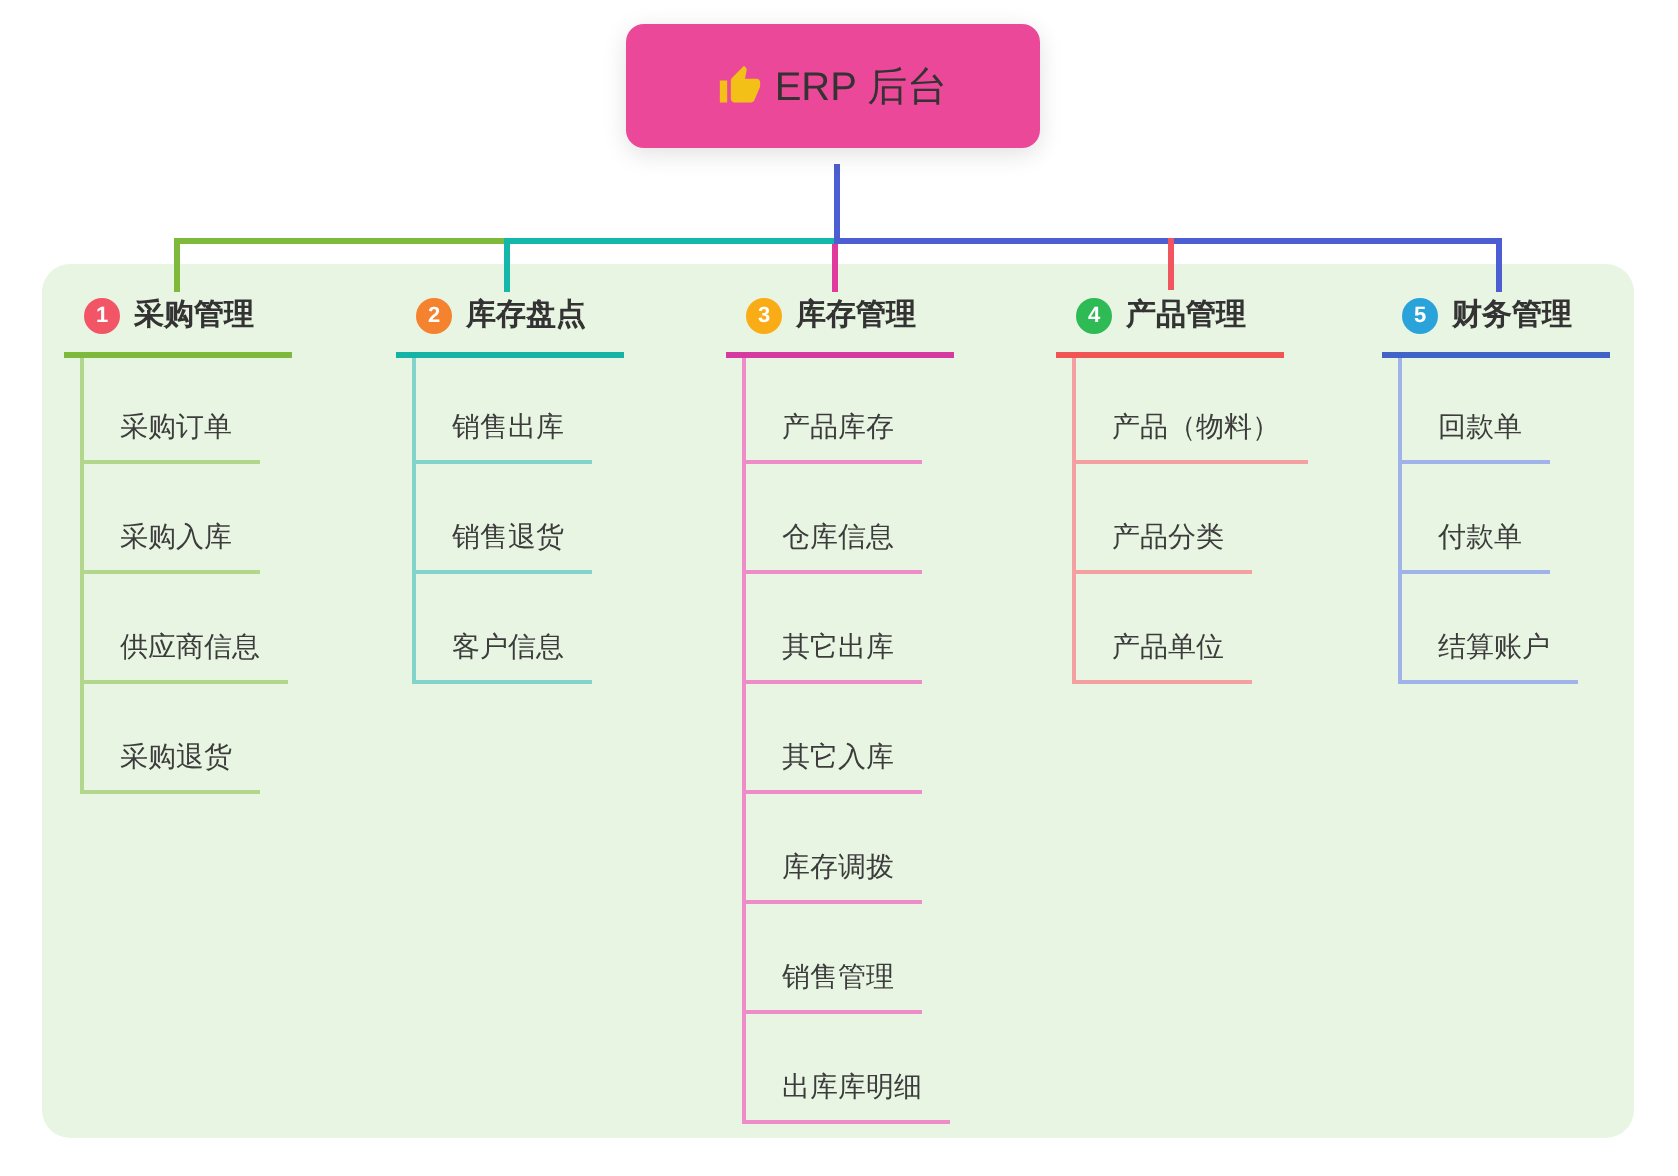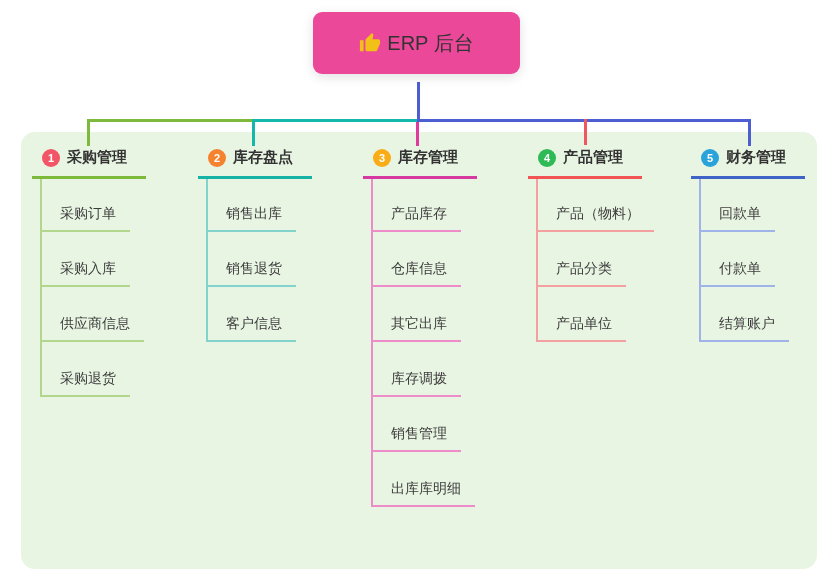--- a/index.html
+++ b/index.html
@@ -120,20 +120,23 @@
       <li>
           <span>产品库存</span>
         </li>
       <li>
           <span>仓库信息</span>
         </li>
       <li>
           <span>其它出库</span>
         </li>
       <li>
+          <span>其它入库</span>
+        </li>
+      <li>
           <span>库存调拨</span>
         </li>
       <li>
           <span>销售管理</span>
         </li>
       <li>
           <span>出库库明细</span>
         </li>
     </ul>
   </div>

